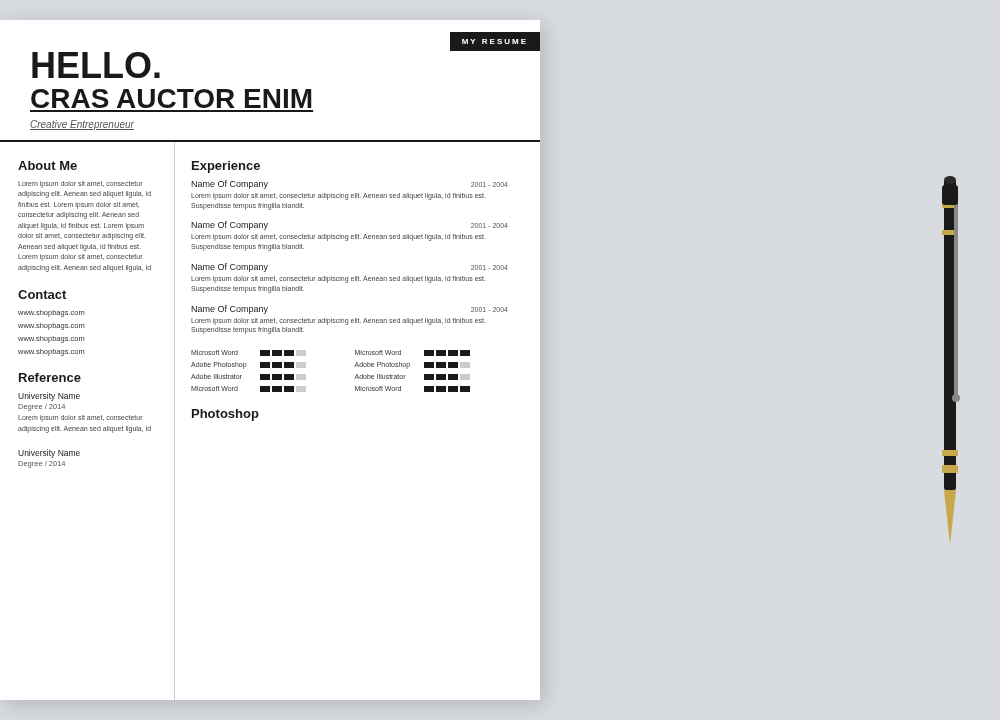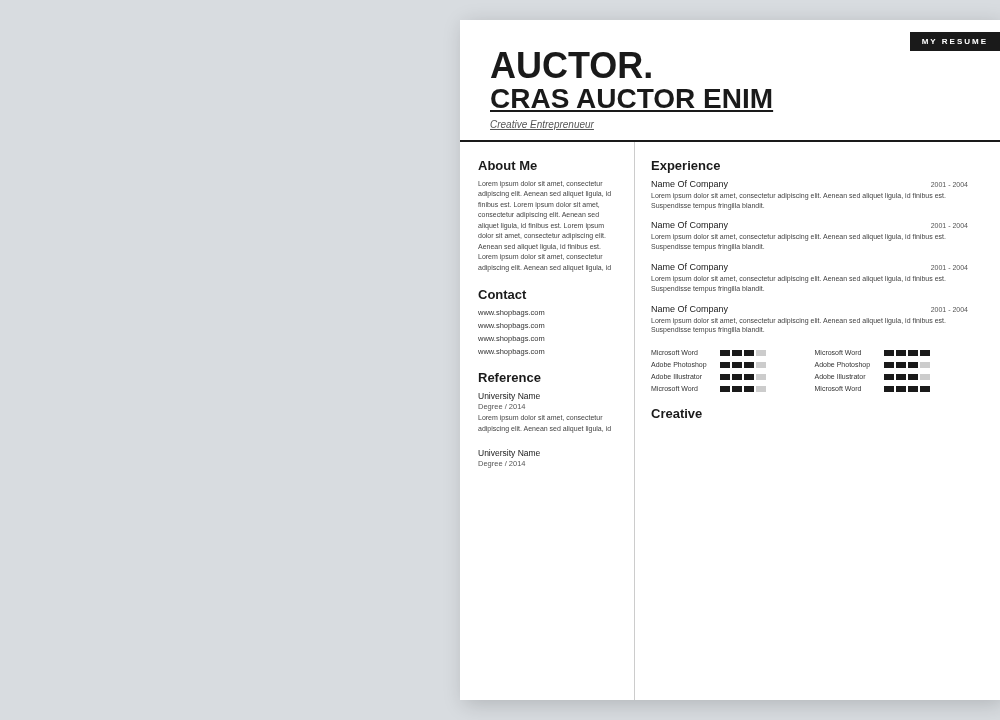--- a/index.html
+++ b/index.html
@@ -10,21 +10,21 @@
       justify-content: center;
       align-items: center;
       width: 1000px;
       height: 720px;
       font-family: Georgia, 'Times New Roman', serif;
       overflow: hidden;
     }
 
     .page-wrapper {
       display: flex;
-      justify-content: flex-end;
+      justify-content: flex-start;
       align-items: center;
       width: 100%;
       height: 100%;
       position: relative;
     }
 
     
     .pen-decoration {
       position: absolute;
       right: 30px;
@@ -254,21 +254,21 @@
       <rect x="14" y="10" width="12" height="10" fill="#1a1a1a" rx="2"></rect>
       <ellipse cx="20" cy="10" rx="6" ry="4" fill="#2a2a2a"></ellipse>
     </svg>
   </div>
 
   <div class="resume-card">
 
     <div class="top-label">MY RESUME</div>
 
     <div class="resume-header">
-      <div class="resume-title-hello">AUCTOR.</div>
+      <div class="resume-title-hello">HELLO.</div>
       <div class="resume-title-name">CRAS AUCTOR ENIM</div>
       <div class="resume-subtitle">Creative Entreprenueur</div>
     </div>
 
     <div class="resume-body">
 
       <div class="col-left">
 
         <div class="section-block">
           <div class="section-heading">About Me</div>
@@ -409,19 +409,19 @@
                   <div class="skill-bar-seg"></div>
                   <div class="skill-bar-seg"></div>
                   <div class="skill-bar-seg"></div>
                   <div class="skill-bar-seg"></div>
                 </div>
               </div>
             </div>
         </div>
 
         <div class="ref-section">
-          <div class="section-heading">Creative</div>
+          <div class="section-heading">Photoshop</div>
         </div>
 
       </div>
     </div>
   </div>
 </div>
 
 </body></html>

